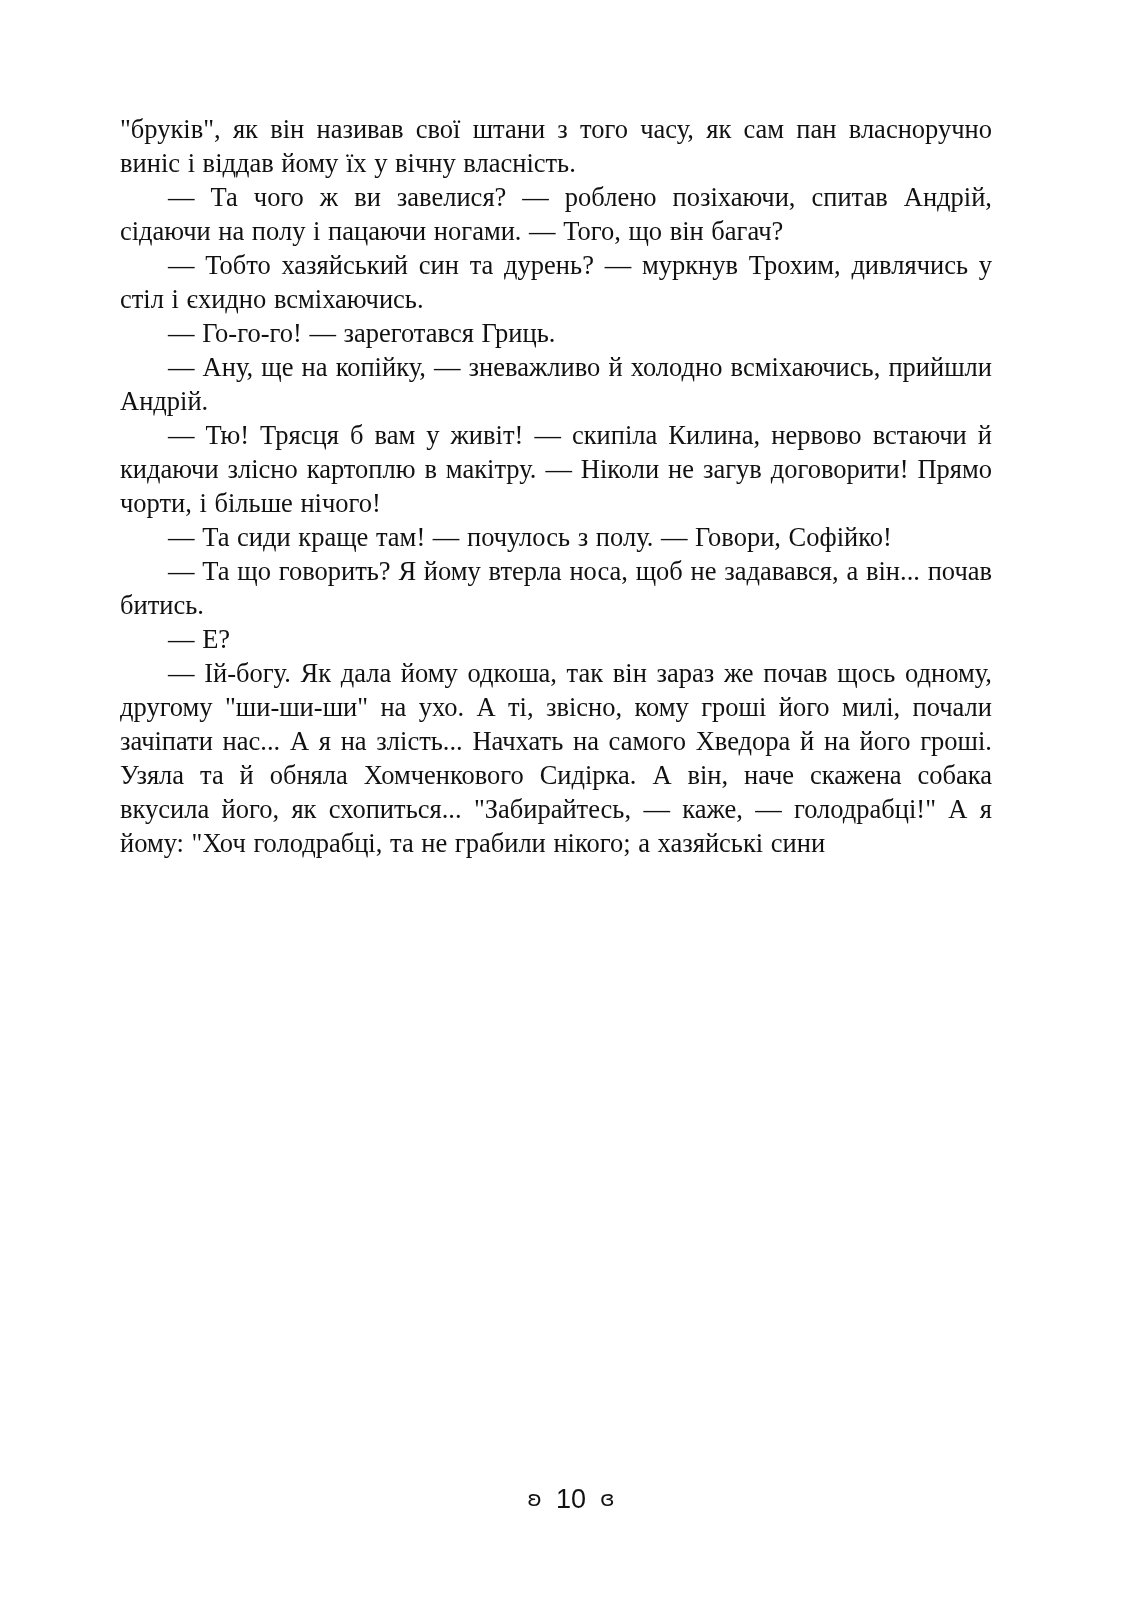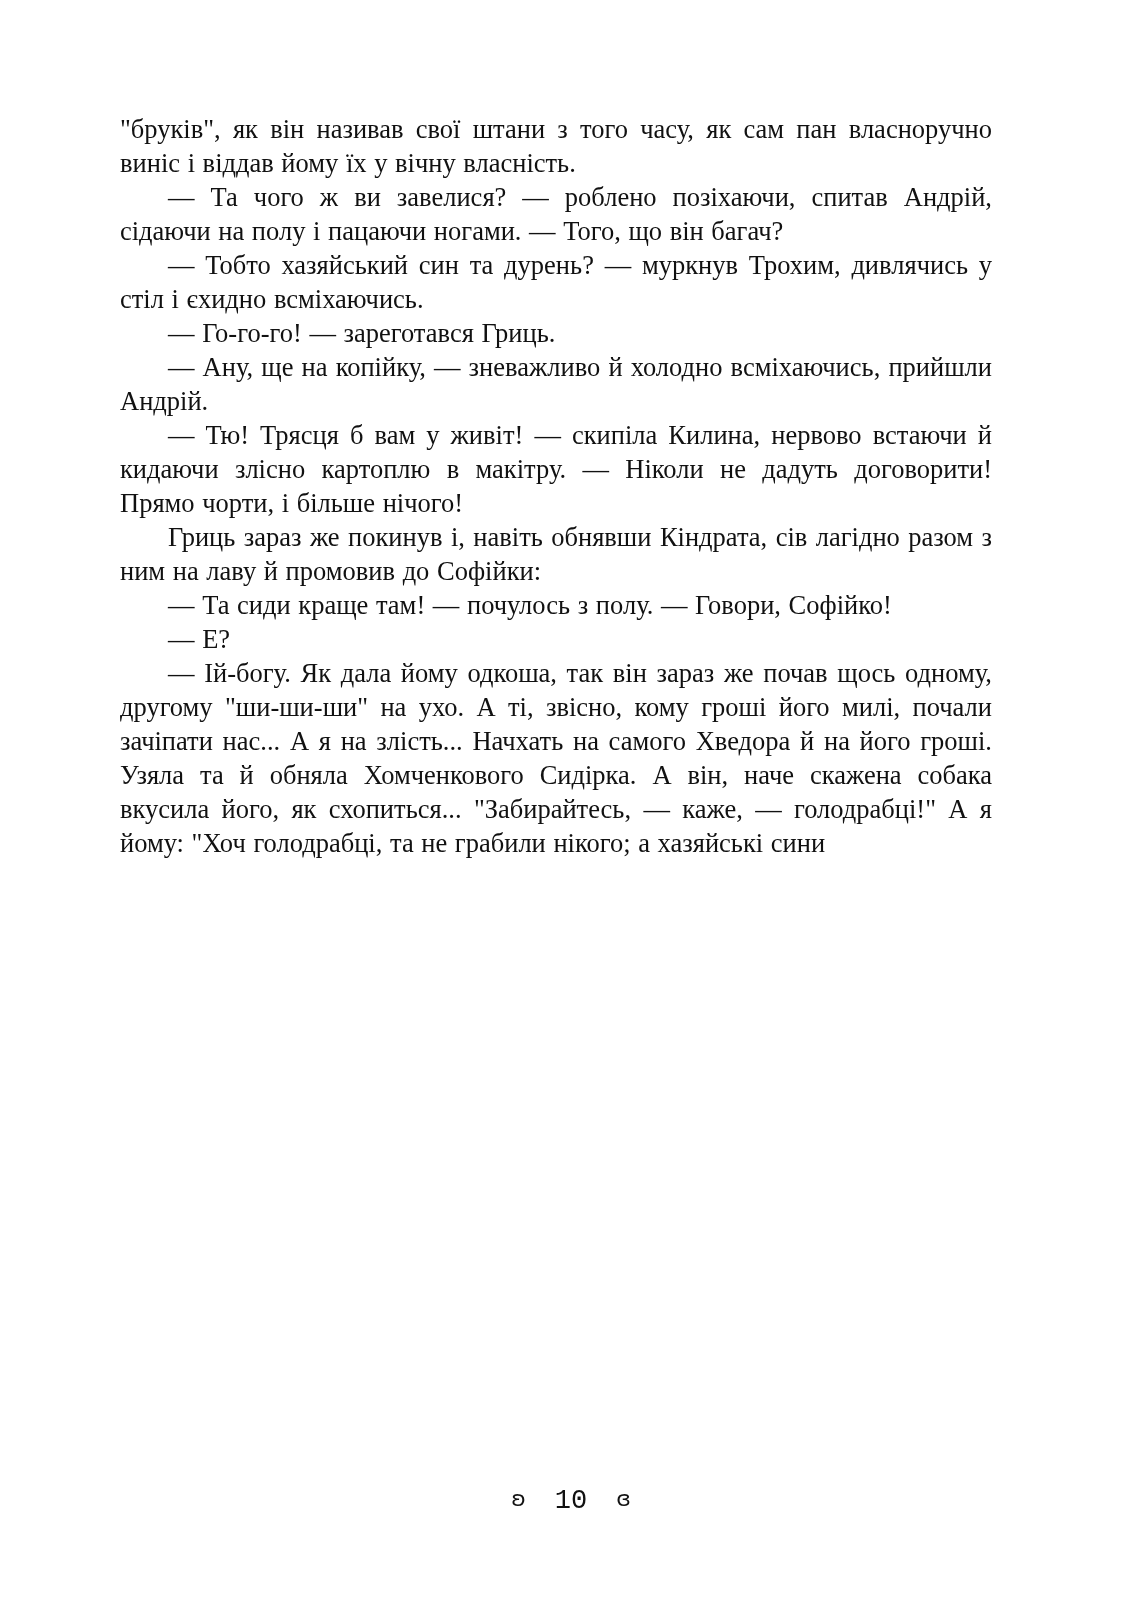--- a/index.html
+++ b/index.html
@@ -46,36 +46,36 @@
   }
   .footer .ornament {
     font-family: "DejaVu Sans", sans-serif;
     font-size: 22px;
     position: relative;
     top: -2px;
     color: #111111;
   }
   .footer .page-number {
     display: inline-block;
-    margin: 0 29px;
-    font-family: Liberation Mono, monospace;
+    margin: 0 14px;
+    font-family: Liberation Sans, sans-serif;
   }
 </style>
 </head>
 <body>
 
 <div class="page">
   <div class="text-block">
       <p class="para">"бруків", як він називав свої штани з того часу, як сам пан власноручно виніс і віддав йому їх у вічну власність.</p>
       <p class="para indent">— Та чого ж ви завелися? — роблено позіхаючи, спитав Андрій, сідаючи на полу і пацаючи ногами. — Того, що він багач?</p>
       <p class="para indent">— Тобто хазяйський син та дурень? — муркнув Трохим, дивлячись у стіл і єхидно всміхаючись.</p>
       <p class="para indent">— Го-го-го! — зареготався Гриць.</p>
       <p class="para indent">— Ану, ще на копійку, — зневажливо й холодно всміхаючись, прийшли Андрій.</p>
-      <p class="para indent">— Тю! Трясця б вам у живіт! — скипіла Килина, нервово встаючи й кидаючи злісно картоплю в макітру. — Ніколи не дадуть договорити! Прямо чорти, і більше нічого!</p>
-      <p class="para indent">Гриць зараз же покинув і, навіть обнявши Кіндрата, сів лагідно разом з ним на лаву й промовив до Софійки:</p>
+      <p class="para indent">— Тю! Трясця б вам у живіт! — скипіла Килина, нервово встаючи й кидаючи злісно картоплю в макітру. — Ніколи не загув договорити! Прямо чорти, і більше нічого!</p>
       <p class="para indent">— Та сиди краще там! — почулось з полу. — Говори, Софійко!</p>
+      <p class="para indent">— Та що говорить? Я йому втерла носа, щоб не задавався, а він... почав битись.</p>
       <p class="para indent">— Е?</p>
       <p class="para indent">— Ій-богу. Як дала йому одкоша, так він зараз же почав щось одному, другому "ши-ши-ши" на ухо. А ті, звісно, кому гроші його милі, почали зачіпати нас... А я на злість... Начхать на самого Хведора й на його гроші. Узяла та й обняла Хомченкового Сидірка. А він, наче скажена собака вкусила його, як схопиться... "Забирайтесь, — каже, — голодрабці!" А я йому: "Хоч голодрабці, та не грабили нікого; а хазяйські сини</p>
     </div>
   <div class="footer">
     <span class="ornament">ʚ</span><span class="page-number">10</span><span class="ornament">ɞ</span>
   </div>
 </div>
 
 </body></html>

